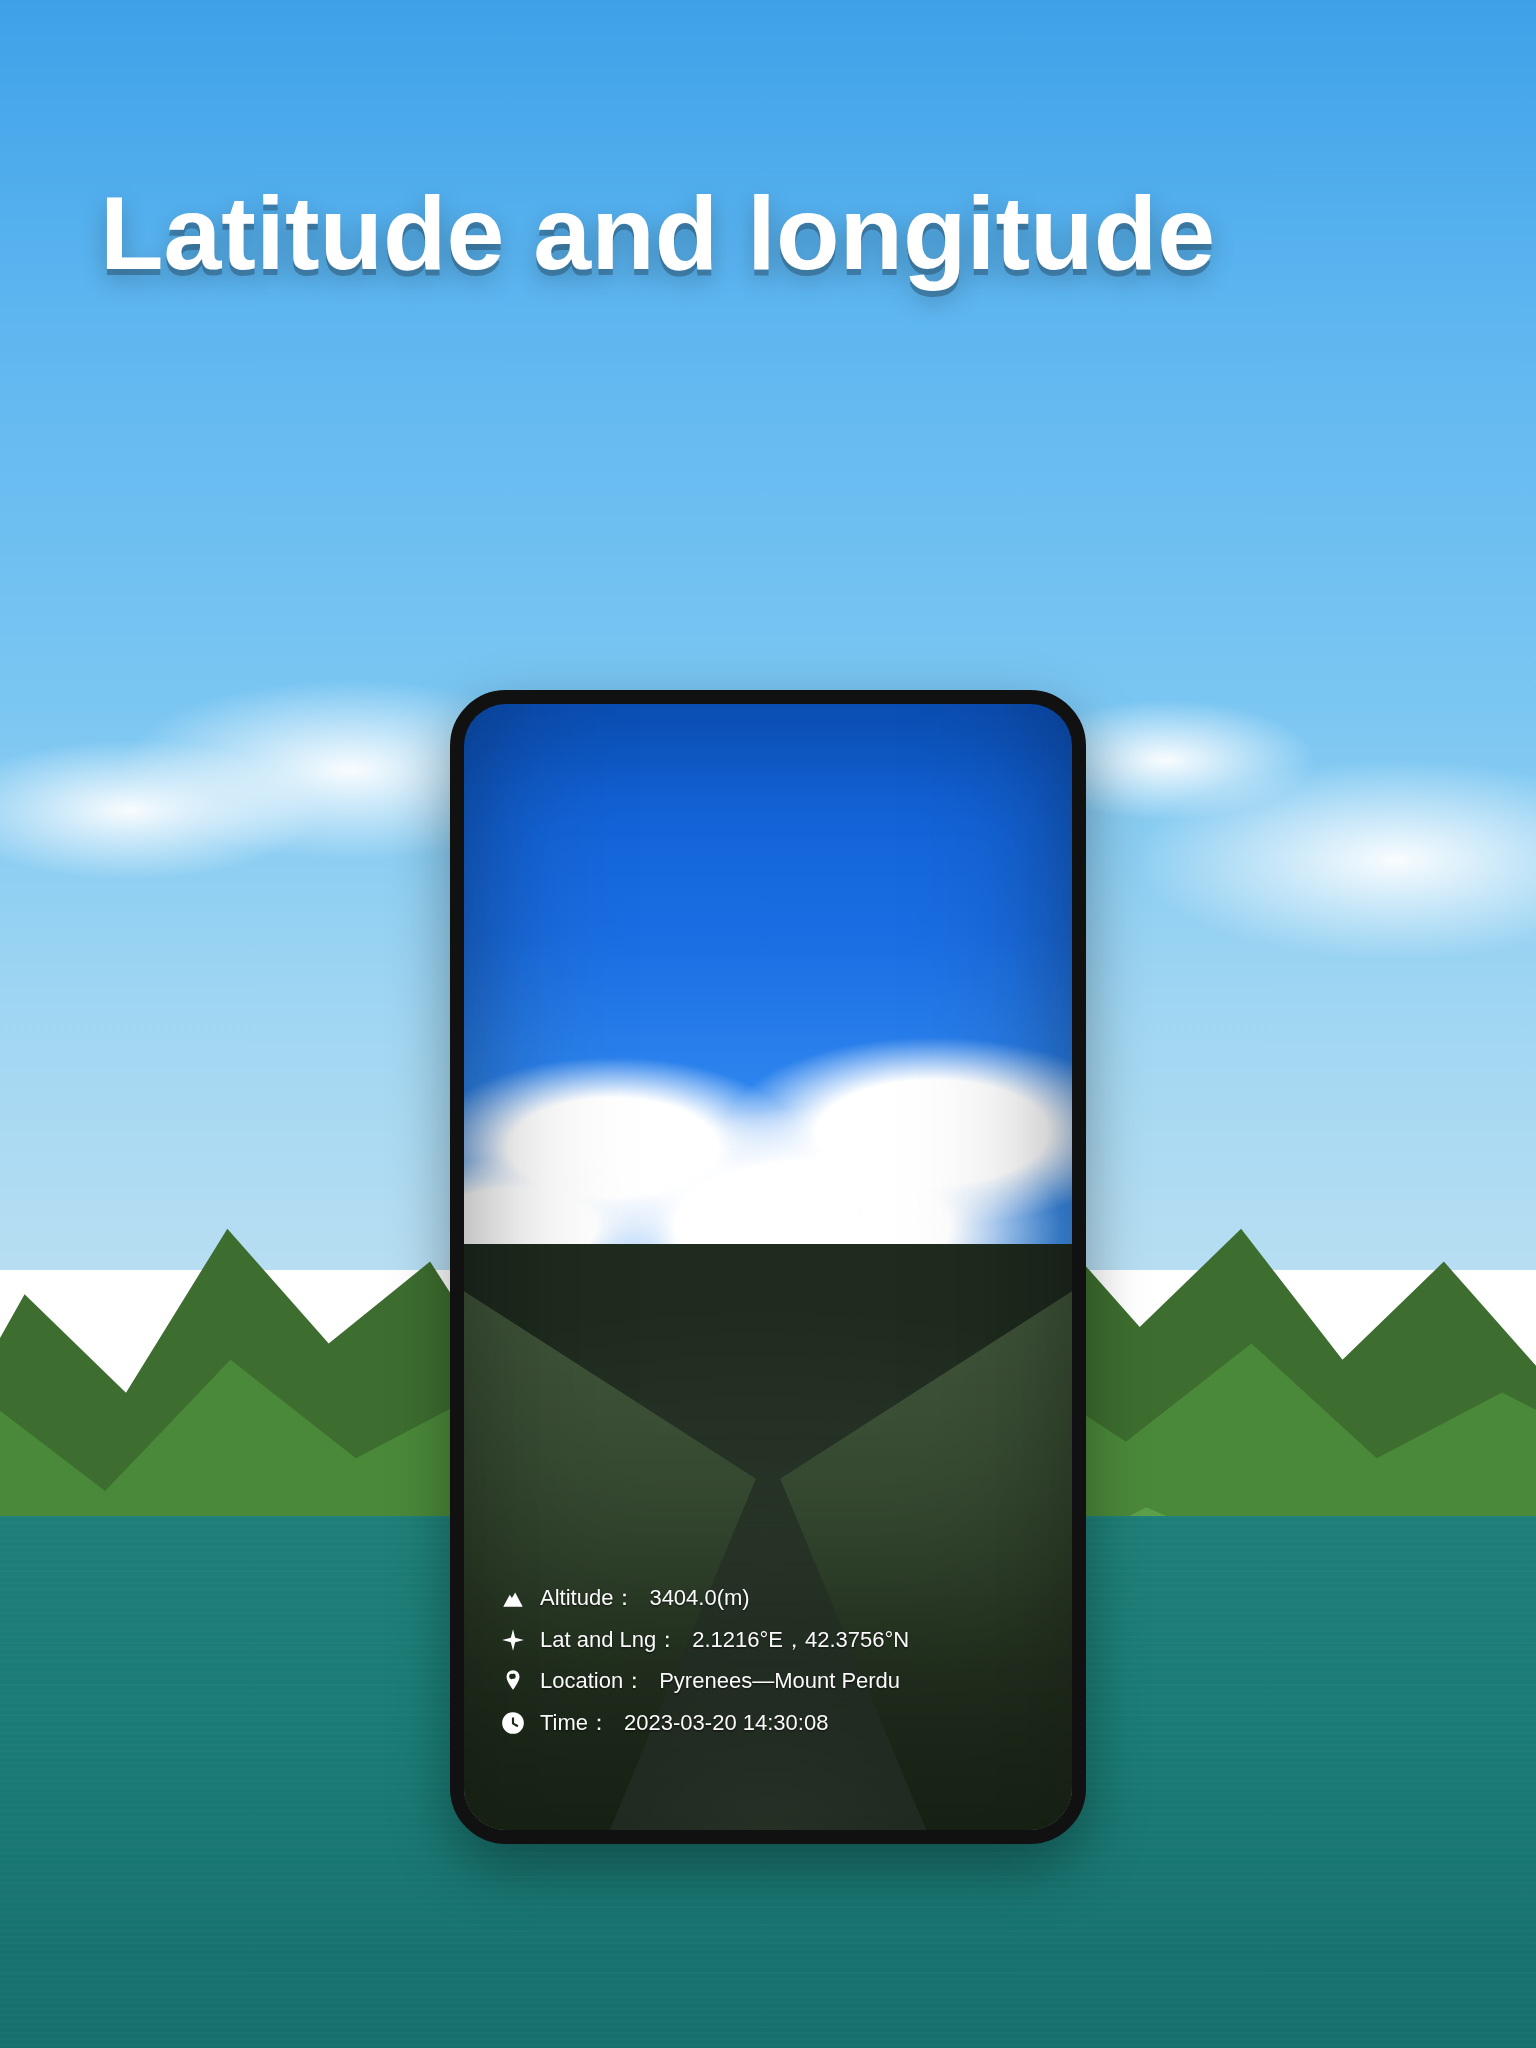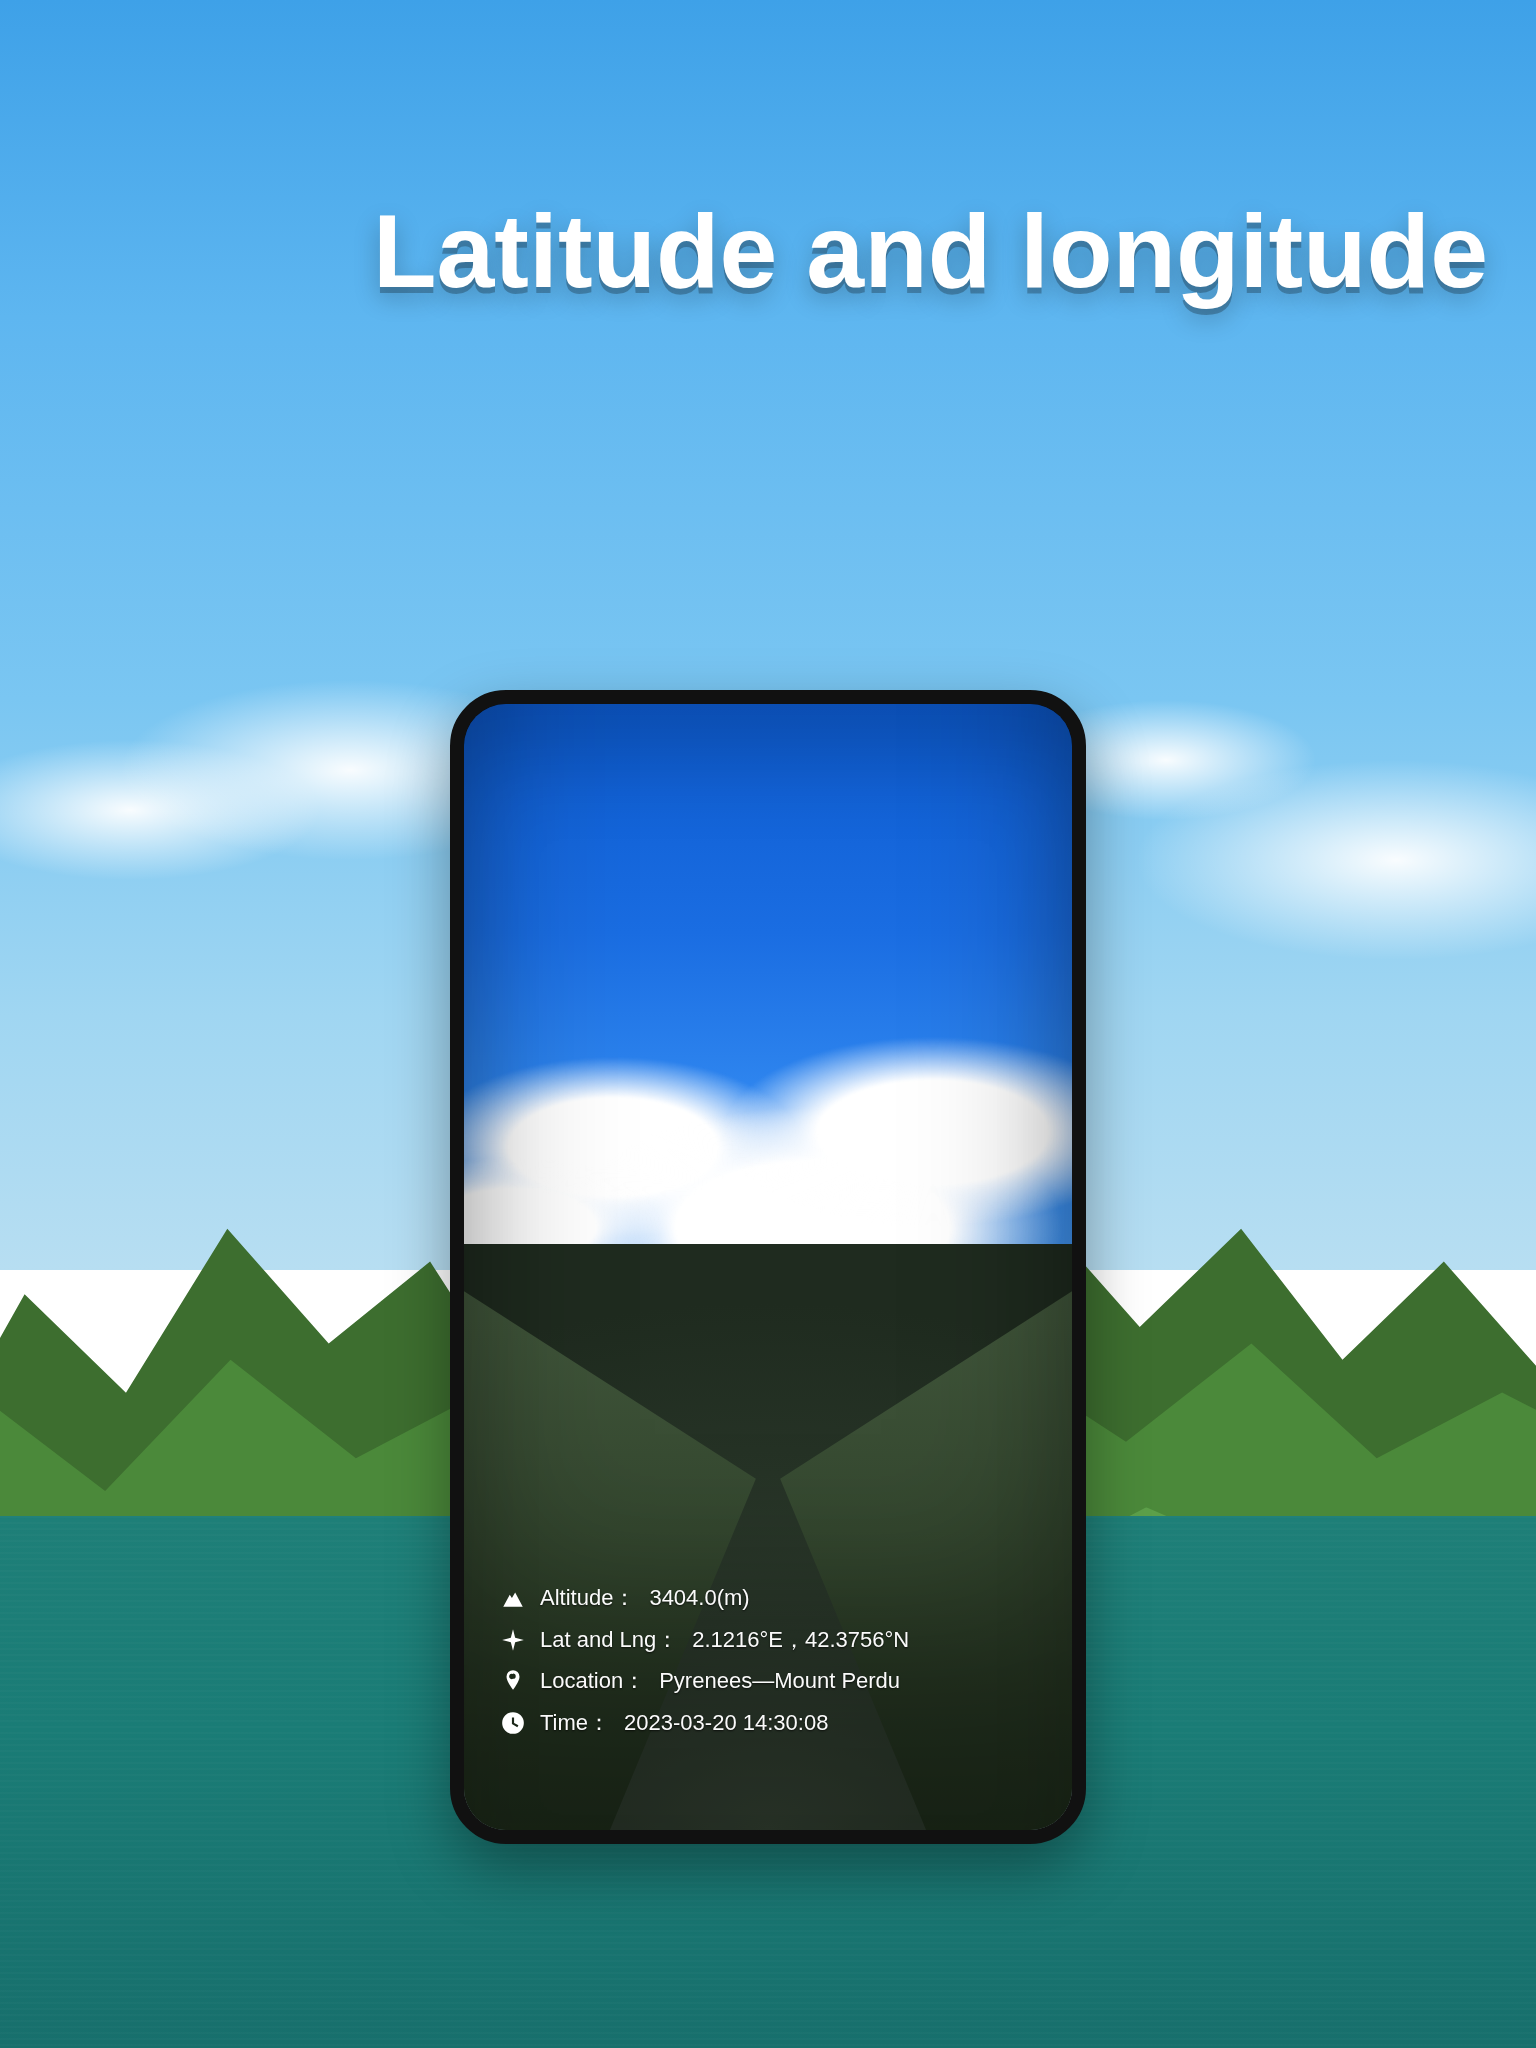--- a/index.html
+++ b/index.html
@@ -54,25 +54,25 @@
     }
     .lake::before {
       content: ""; position: absolute; inset: 0;
       background:
         repeating-linear-gradient(180deg, rgba(255,255,255,0.05) 0 2px, rgba(255,255,255,0) 2px 6px);
       opacity: 0.35;
     }
 
     
     .title {
-      position: absolute; left: 0; right: 0; top: 190px;
-      text-align: right; color: #ffffff;
+      position: absolute; left: 0; right: 0; top: 172px;
+      text-align: left; color: #ffffff;
       font-weight: 800; font-size: 104px; line-height: 1.18;
       text-shadow: 0 6px 0 rgba(0,0,0,0.25), 0 10px 24px rgba(0,0,0,0.25);
-      padding: 0 48px;
+      padding: 0 100px;
     }
 
     
     .phone {
       position: absolute; width: 636px; height: 1154px;
       left: calc(50% - 318px); top: 690px;
       border-radius: 56px; border: 14px solid #111;
       box-shadow: 0 24px 60px rgba(0,0,0,0.35), inset 0 0 0 2px rgba(255,255,255,0.05);
       overflow: hidden; background: #000;
     }

